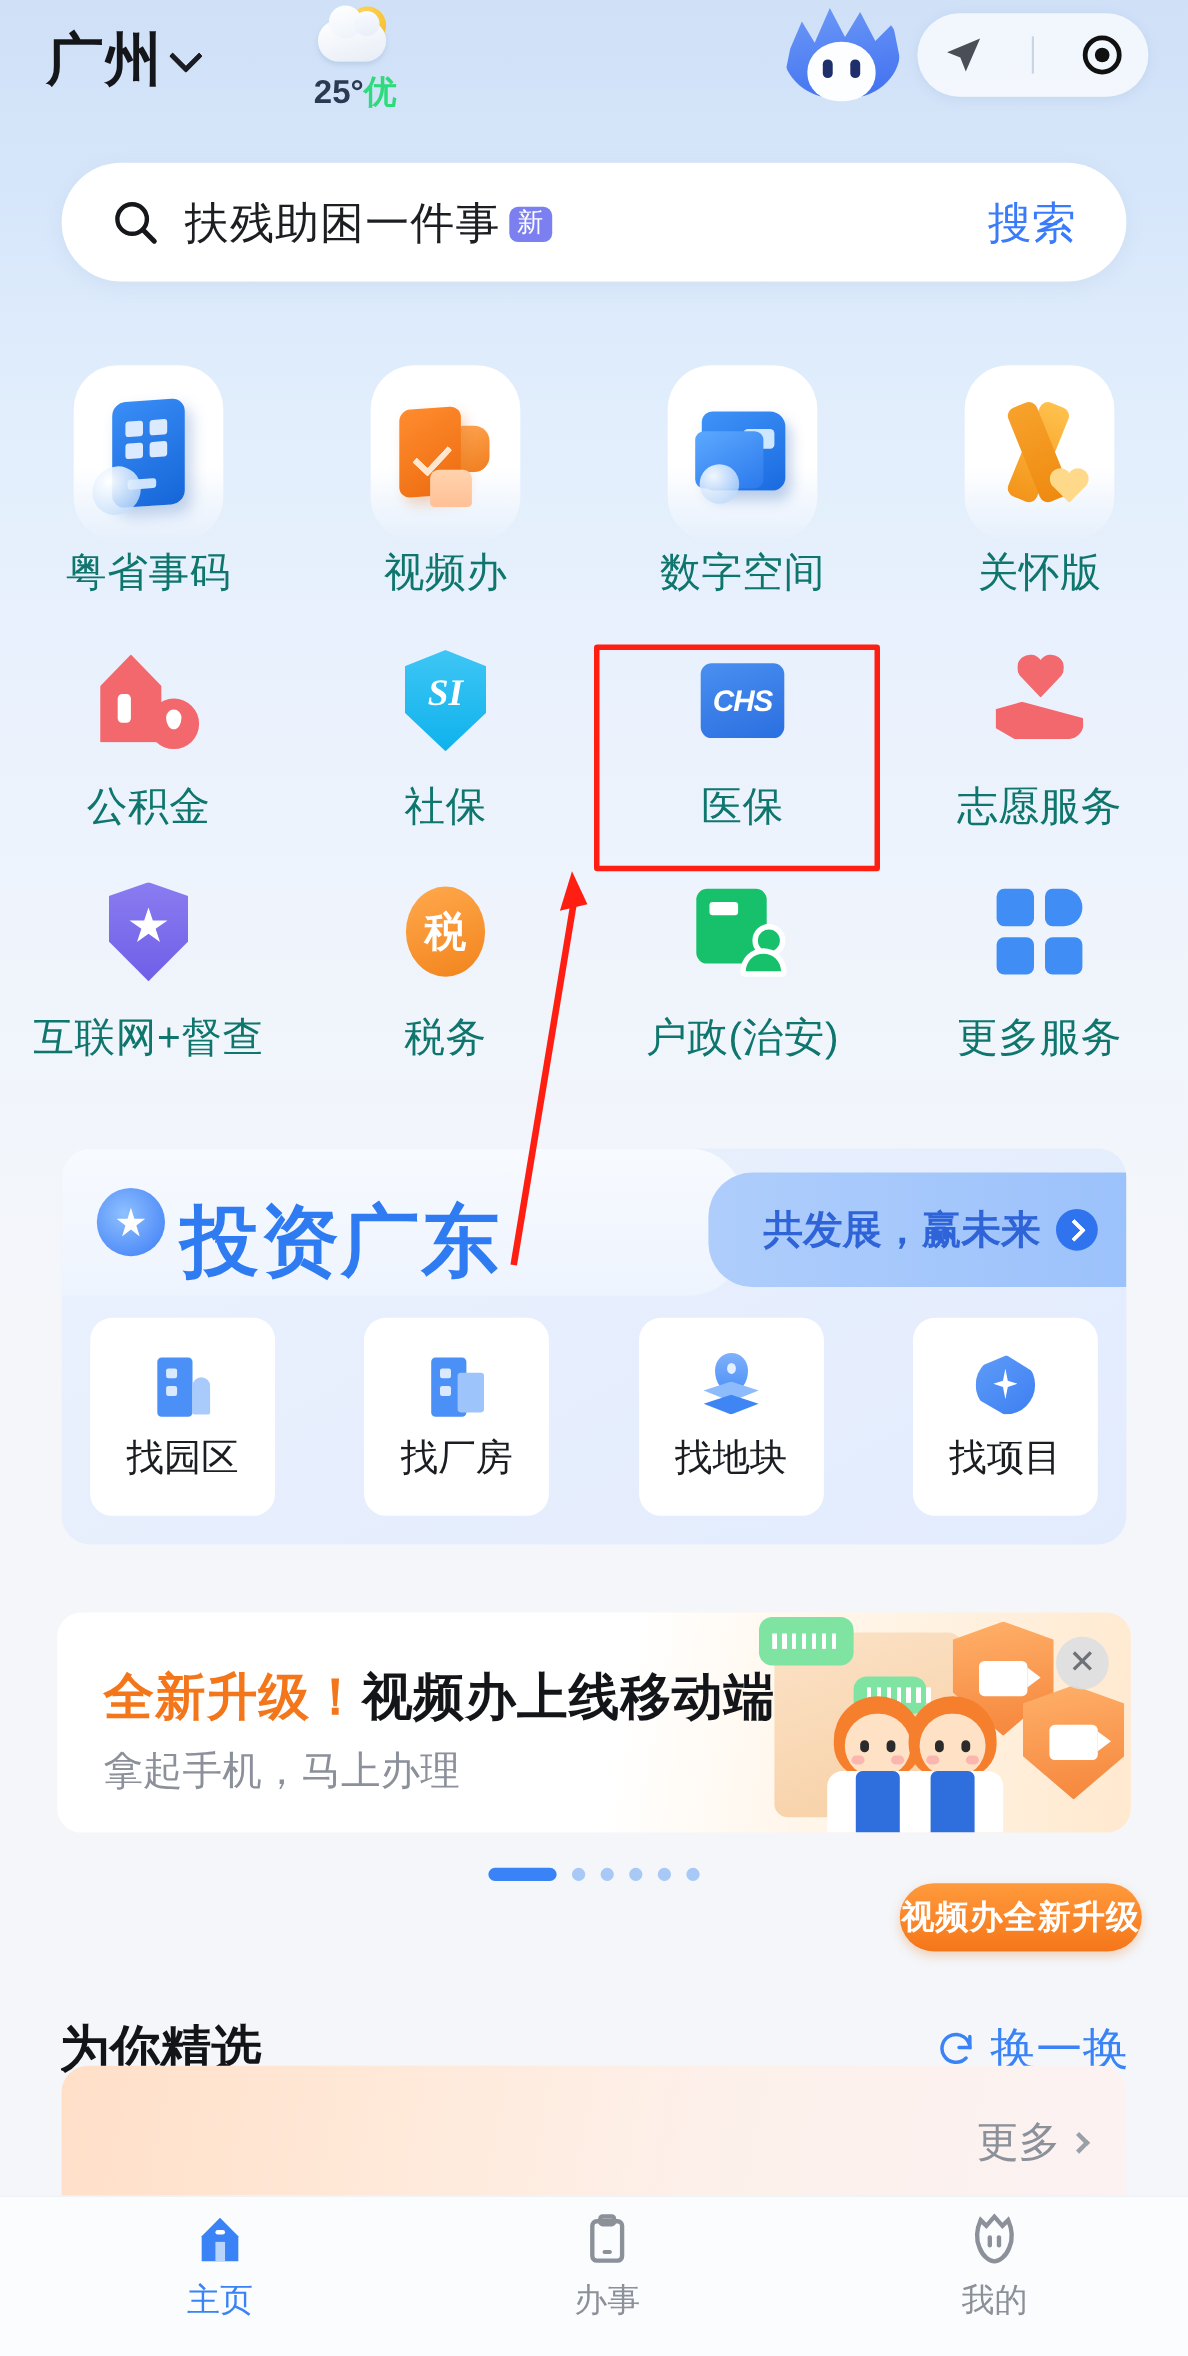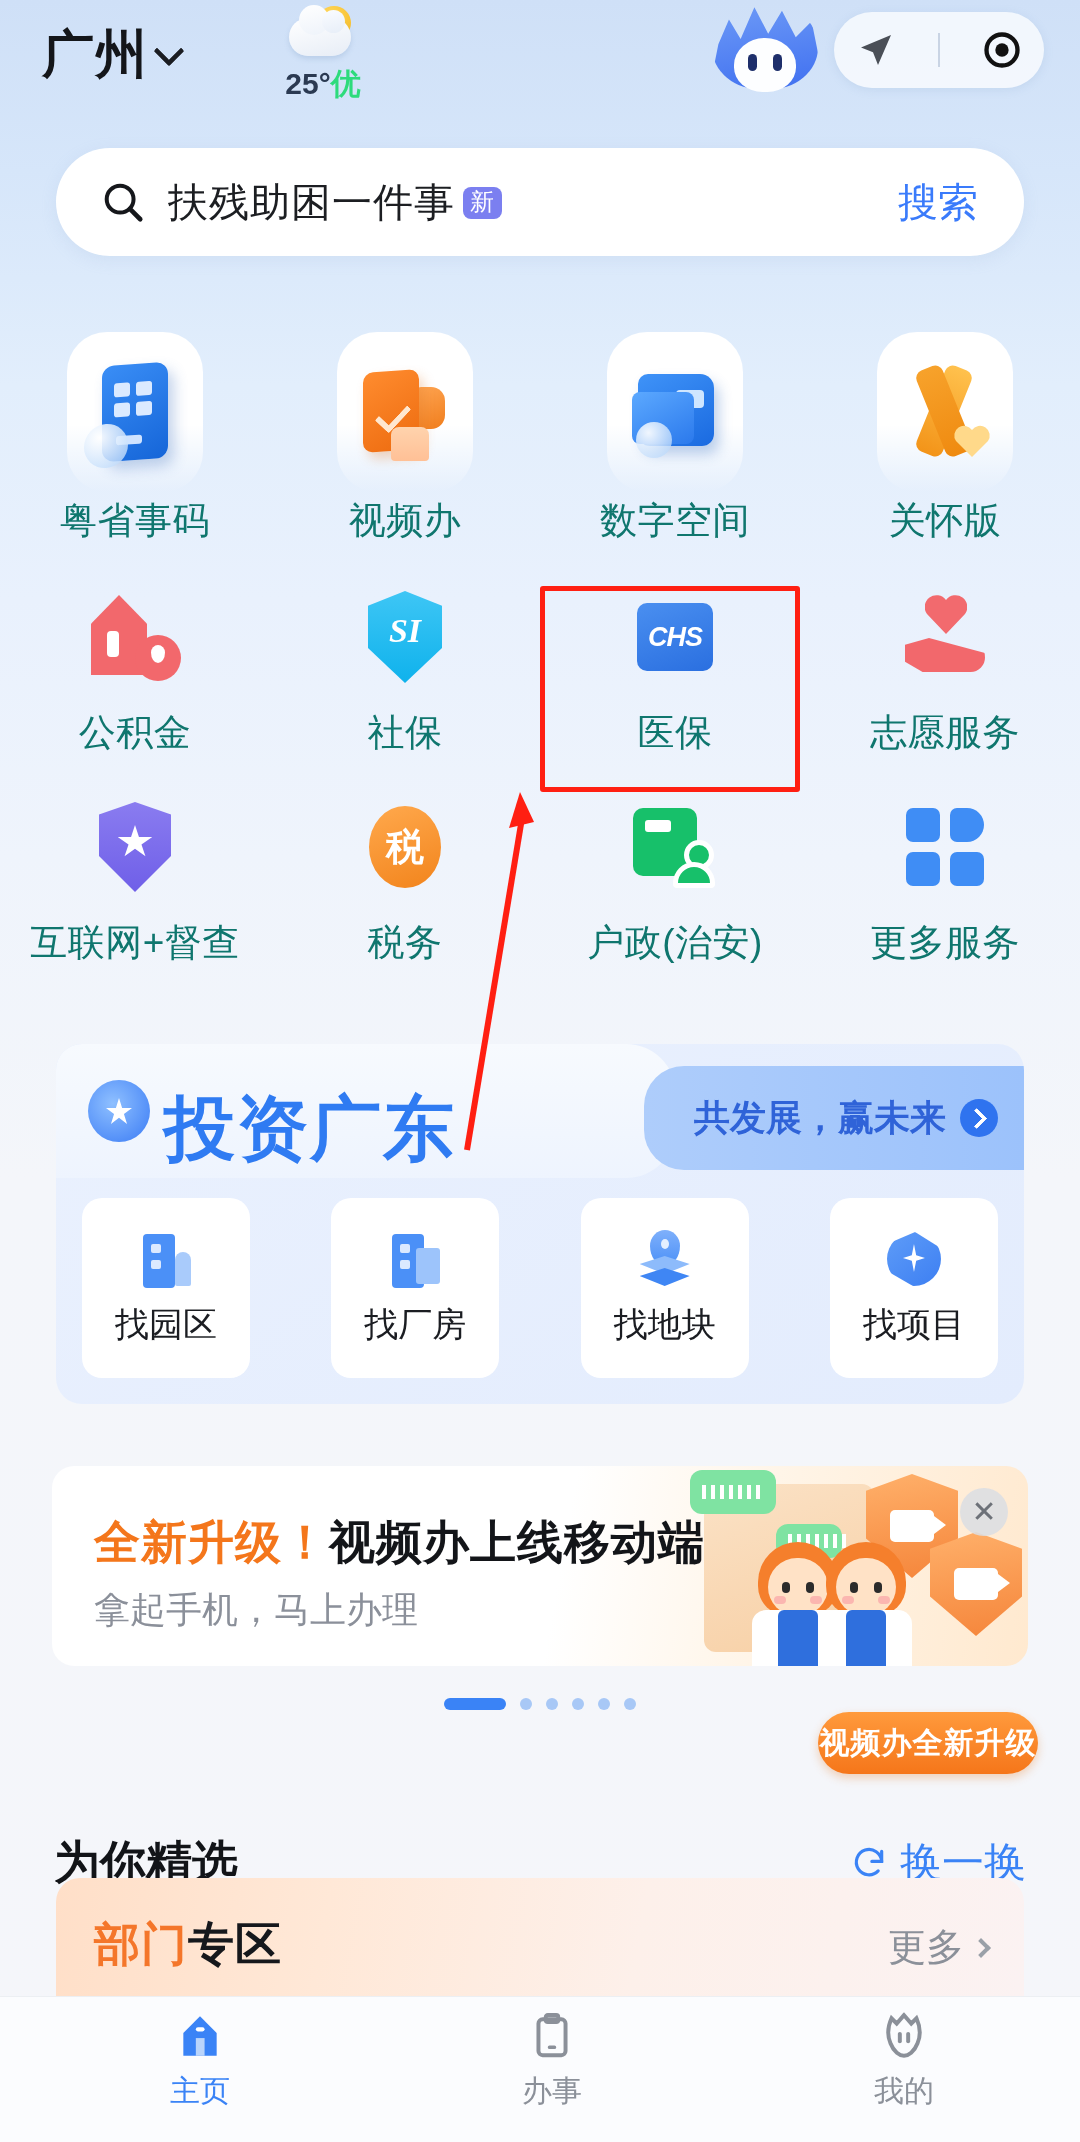--- a/index.html
+++ b/index.html
@@ -685,23 +685,20 @@
         <svg width="38" height="38" viewBox="0 0 24 24" fill="none" stroke="#3a83f6" stroke-width="2" stroke-linecap="round">
           <path d="M20 11a8 8 0 1 0-2.2 6"></path>
             <path d="M20 4.6V11h-6.2"></path>
         </svg>
       </span>
       <span>换一换</span>
     </span>
   </div>
 
   <div class="dept-card">
-    <div class="dept-title">
-      <span class="o">部门</span><span class="k">专区</span>
-    </div>
     <div class="dept-more">
       <span>更多</span>
       <span class="cv"></span>
     </div>
   </div>
 
   <div class="anno-box"></div>
   <svg class="anno-arrow" viewBox="0 0 1080 2142">
     <line x1="467" y1="1150" x2="523" y2="812" stroke="#ff1f12" stroke-width="6"></line>
     <path d="M520 792 L509 828 L534 822 Z" fill="#ff1f12"></path>

